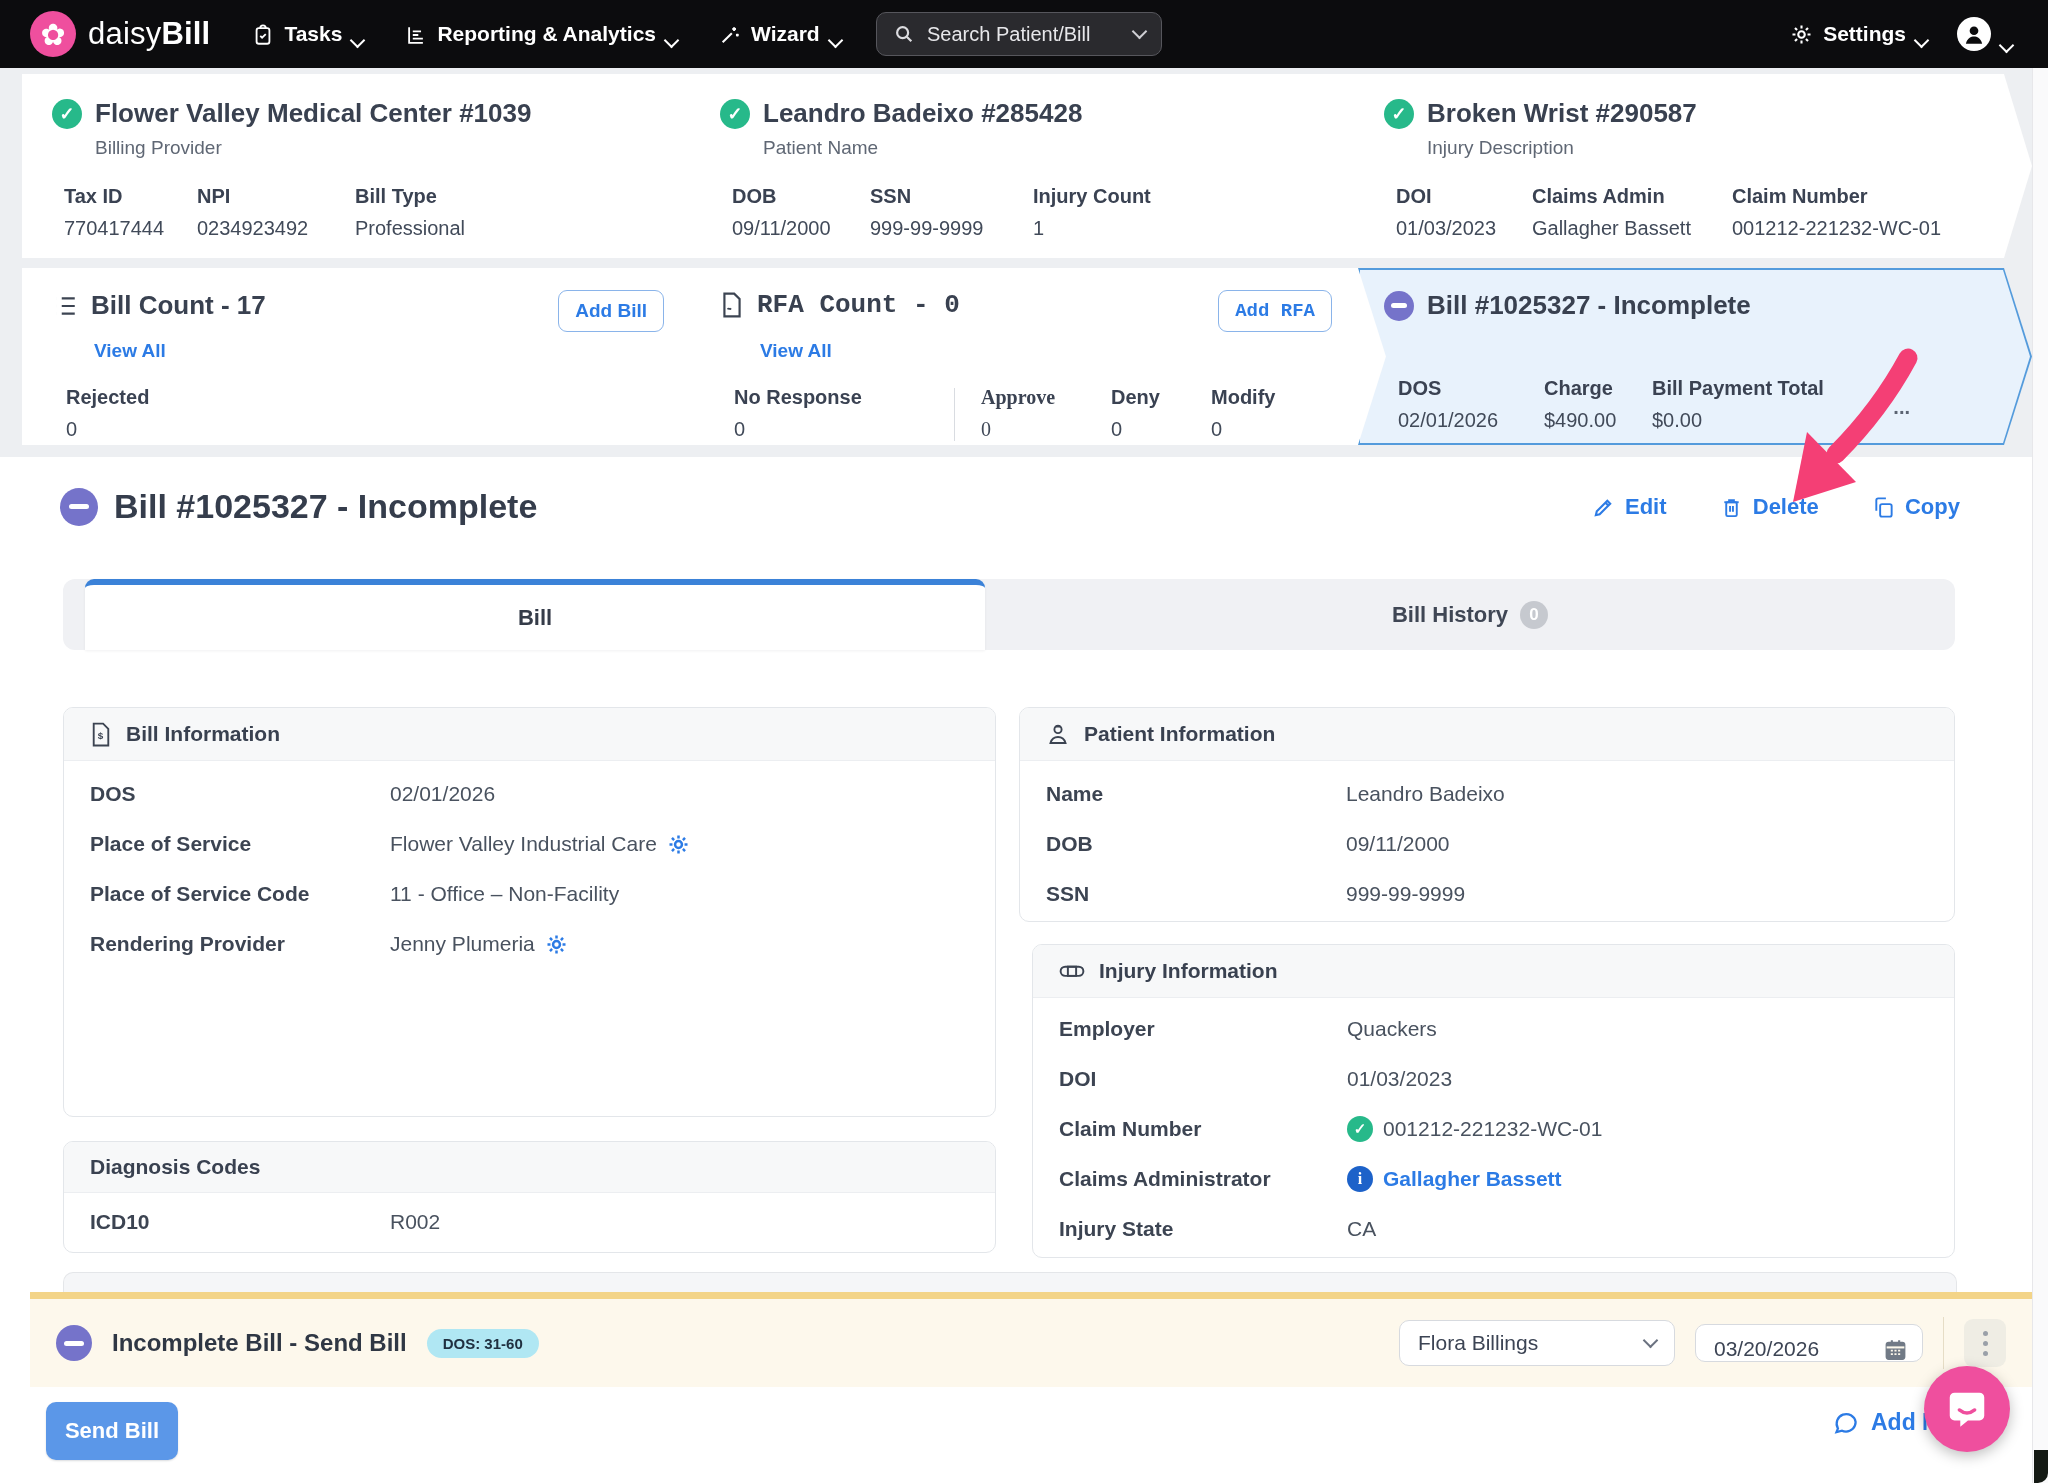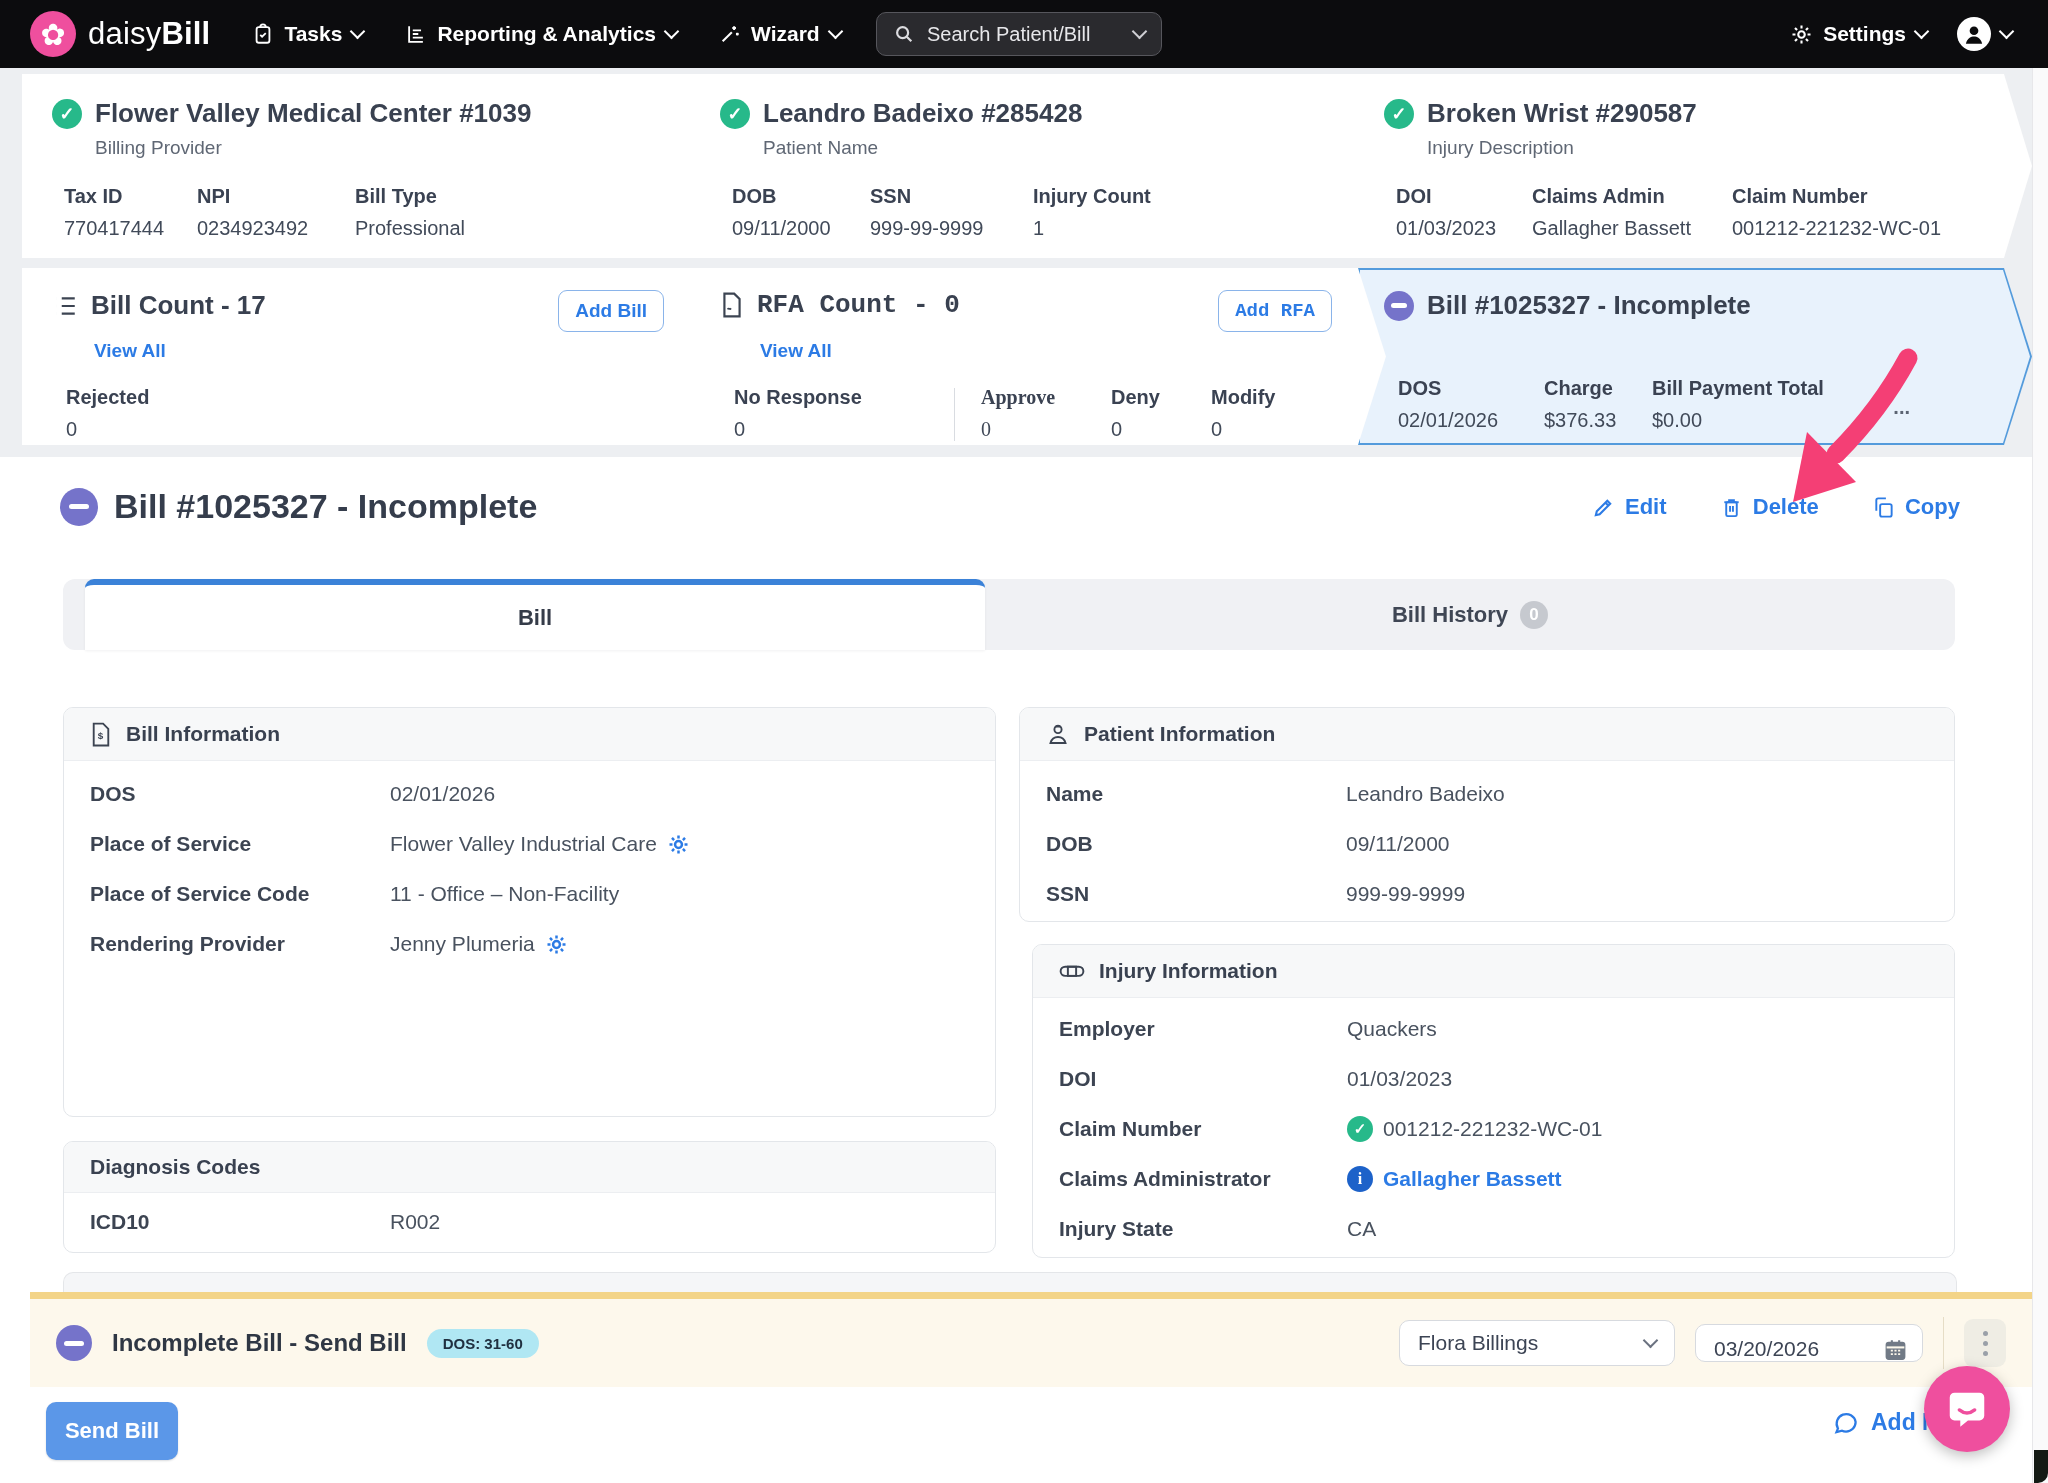--- a/index.html
+++ b/index.html
@@ -6,21 +6,21 @@
   body{width:2048px;height:1483px;position:relative;background:#edeff2;
        font-family:"Liberation Sans",sans-serif;overflow:hidden;color:#3c4452;}
   .abs{position:absolute;}
   
   .nav{left:0;top:0;width:2048px;height:68px;background:#0c0c0e;display:flex;align-items:center;z-index:40;}
   .nav-left{display:flex;align-items:center;gap:42px;margin-left:30px;}
   .brand{display:flex;align-items:center;gap:12px;}
   .logo{width:46px;height:46px;border-radius:50%;background:#ef4f9e;display:flex;align-items:center;justify-content:center;color:#fff;font-size:30px;}
   .brand-text{font-size:31px;color:#fff;letter-spacing:.2px;}
   .brand-text .b1{font-weight:400;} .brand-text .b2{font-weight:800;}
-  .nav-item{display:flex;align-items:center;gap:10px;color:#fff;font-size:21px;font-weight:700;cursor:pointer;}
+  .nav-item{display:flex;align-items:flex-end;gap:10px;color:#fff;font-size:21px;font-weight:700;cursor:pointer;}
   .chev{width:9px;height:9px;border-right:2.5px solid currentColor;border-bottom:2.5px solid currentColor;transform:rotate(45deg);margin-top:-5px;display:inline-block;}
   .nav-search{position:absolute;left:876px;top:12px;width:286px;height:44px;background:#2a2a2e;border:1.5px solid #56565c;border-radius:10px;display:flex;align-items:center;gap:12px;padding:0 16px;color:#e7e7ea;font-size:20px;cursor:text;box-sizing:border-box;}
   .nav-right{position:absolute;right:36px;top:0;height:68px;display:flex;align-items:center;gap:30px;color:#fff;}
   .avatar{width:34px;height:34px;border-radius:50%;background:#fff;display:flex;align-items:center;justify-content:center;}
   
   .acard{clip-path:polygon(0 0,calc(100% - 28px) 0,100% 50%,calc(100% - 28px) 100%,0 100%);background:#fff;box-sizing:border-box;}
   .acard.sel-border{background:#549bdc;}
   .acard .inner{position:absolute;left:2px;top:2px;right:2px;bottom:2px;clip-path:polygon(0 0,calc(100% - 27px) 0,100% 50%,calc(100% - 27px) 100%,0 100%);background:#e8f2fc;}
   .crumb-title{display:flex;align-items:center;gap:13px;font-size:26px;font-weight:800;color:#394150;}
   .crumb-sub{margin:8px 0 0 43px;font-size:19px;color:#5f6774;}
@@ -286,21 +286,21 @@
         </span>
       <span>Bill #1025327 - Incomplete</span>
     </div>
     <div style="display:flex;margin:56px 0 0 14px;">
       <div style="width:146px;">
           <div class="flabel">DOS</div>
           <div class="fvalue">02/01/2026</div>
         </div>
       <div style="width:108px;">
           <div class="flabel">Charge</div>
-          <div class="fvalue">$376.33</div>
+          <div class="fvalue">$490.00</div>
         </div>
       <div>
           <div class="flabel">Bill Payment Total</div>
           <div class="fvalue">$0.00</div>
         </div>
     </div>
     <div style="position:absolute;right:122px;top:128px;color:#5b6472;font-weight:800;font-size:20px;">...</div>
   </div>
 </div>
 

